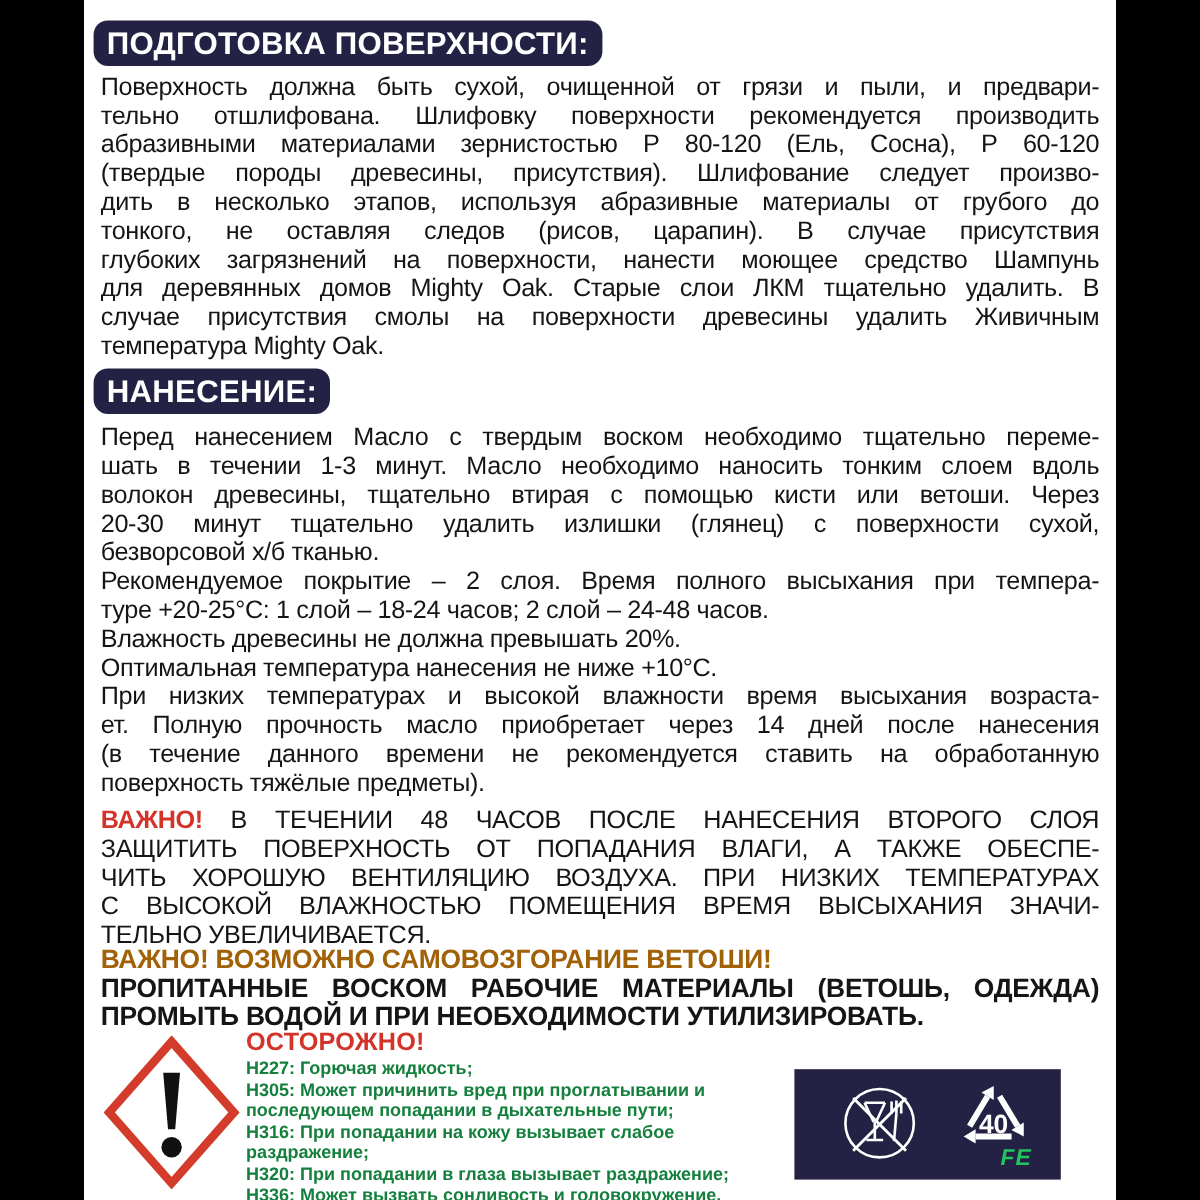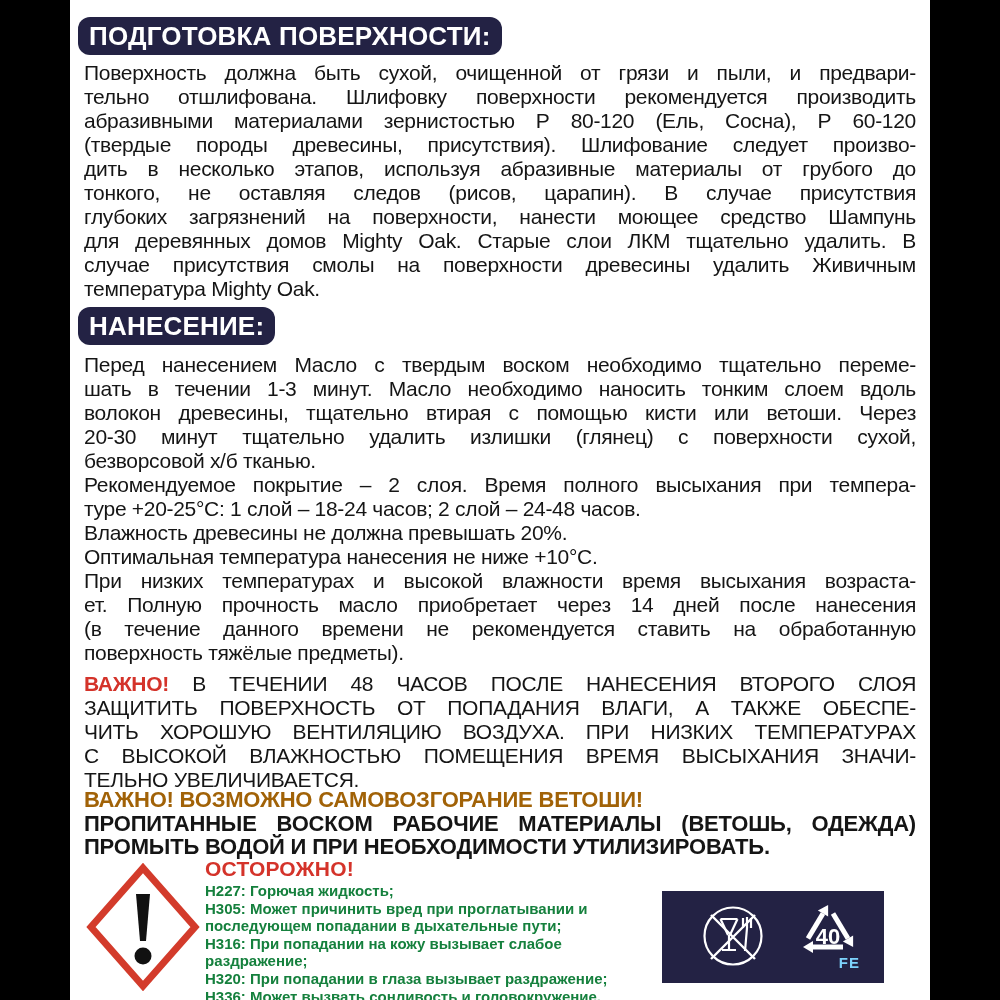--- a/index.html
+++ b/index.html
@@ -23,21 +23,21 @@
   .caps2{margin-top:0;font-size:22px;line-height:23px;font-weight:bold;letter-spacing:-0.2px;}
   
   .ghs{position:absolute;left:86px;top:863px;}
   .caution{position:absolute;left:205px;top:856px;width:460px;}
   .caution-title{font-size:21px;line-height:26px;font-weight:bold;color:#d4332a;letter-spacing:.2px;}
   .hline{font-size:15px;line-height:17.6px;font-weight:bold;color:#15803d;margin-top:0;}
   .caution .hline:first-of-type{margin-top:7px;}
   .iconbox{position:absolute;left:662px;top:891px;width:222px;height:92px;background:#232244;}
   .nofood{position:absolute;left:38px;top:12px;}
   .recycle{position:absolute;left:132px;top:8px;width:66px;text-align:right;}
-  .recycle .fe{display:block;margin-top:-3px;color:#7dd3fc;font-size:15px;font-weight:bold;letter-spacing:1px;}
+  .recycle .fe{display:block;margin-top:-3px;color:#22c55e;font-size:19px;font-weight:bold;letter-spacing:1px;font-style:italic;}
 </style>
 </head>
 <body>
 
 <div class="page">
   <div class="sidebar left"></div>
   <div class="sidebar right"></div>
 
   <div class="content">
 

